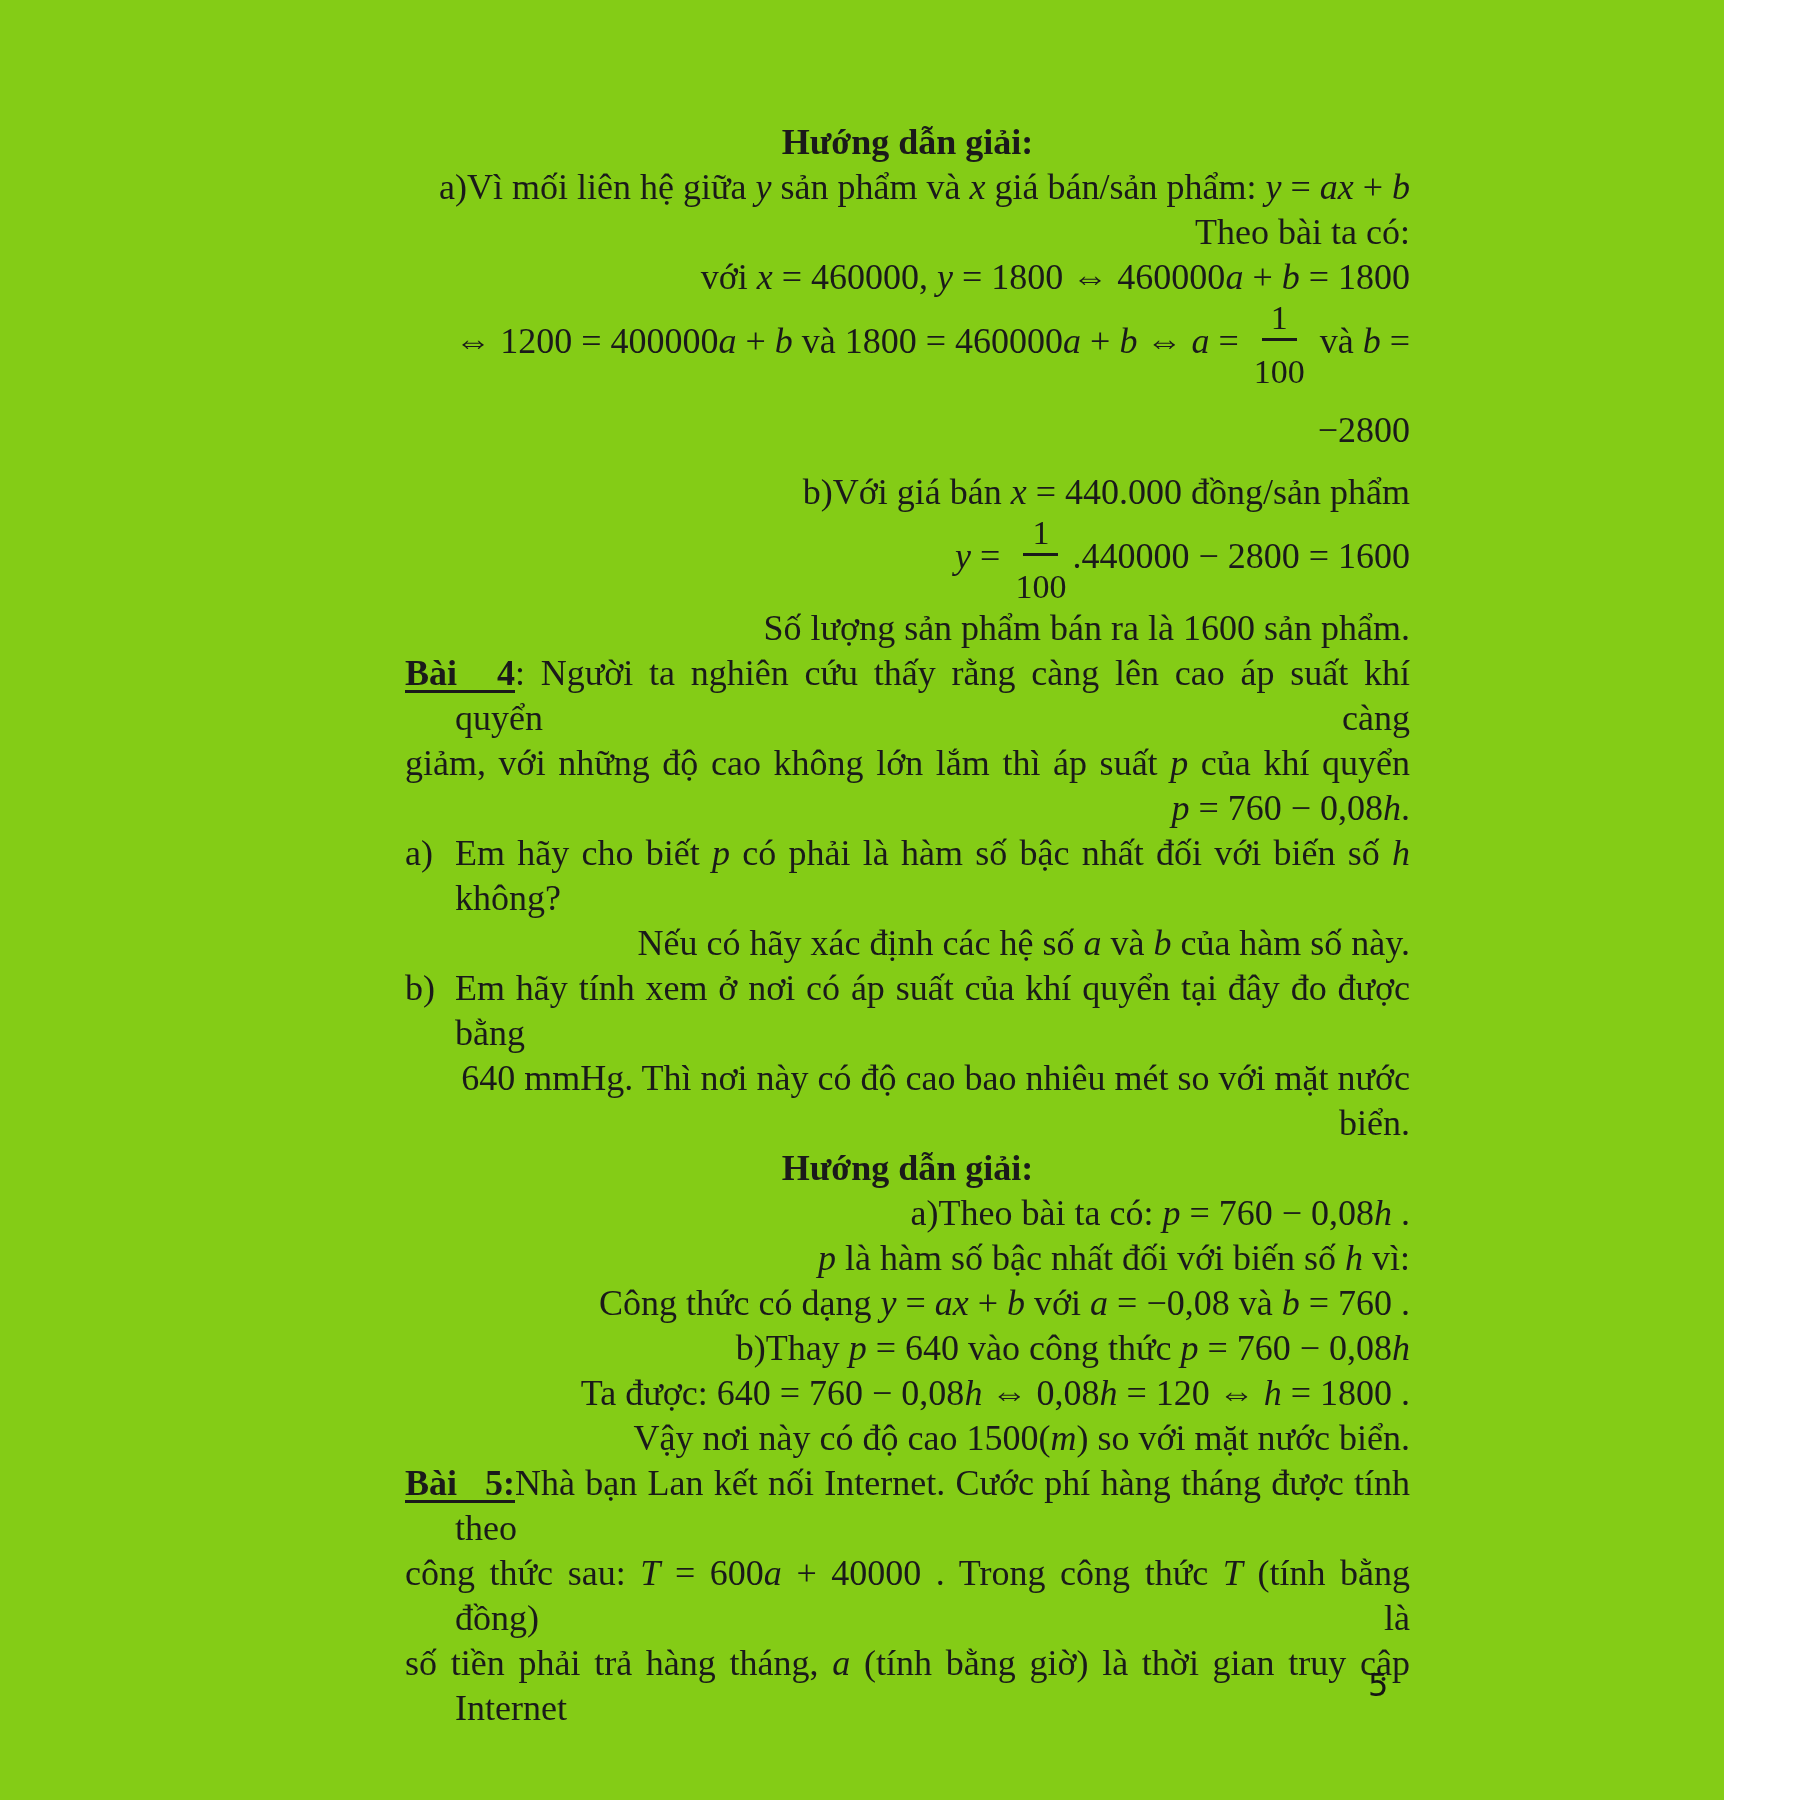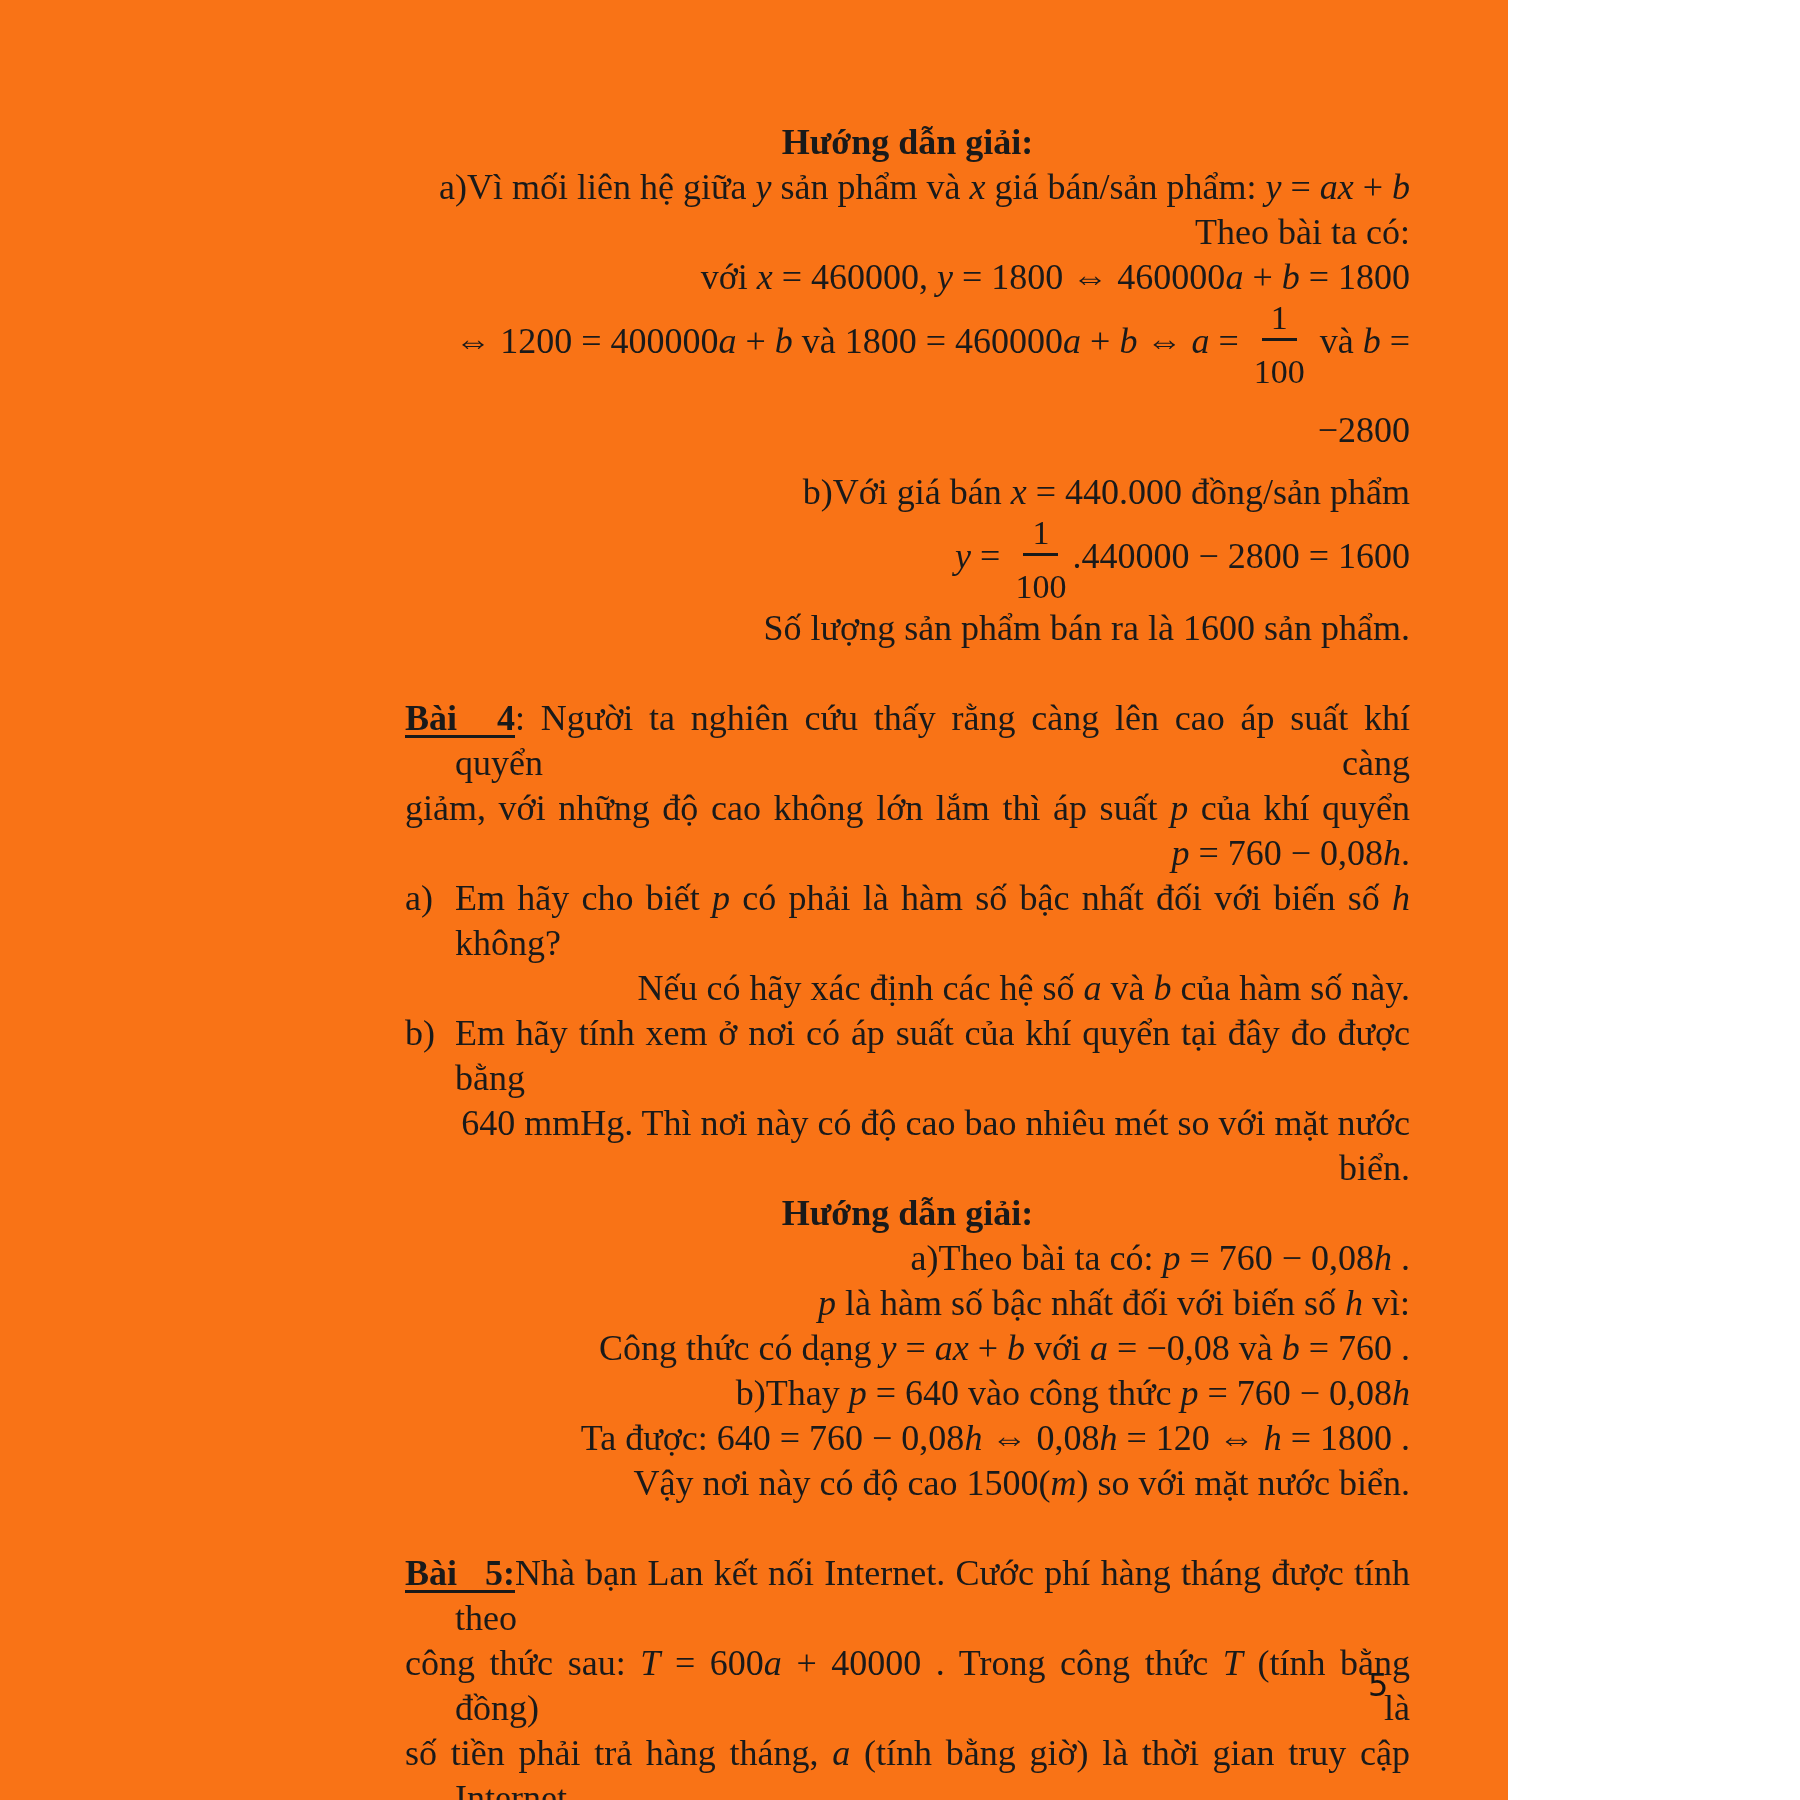--- a/index.html
+++ b/index.html
@@ -1,34 +1,34 @@
 <!DOCTYPE html>
 <html><head>
 <meta charset="utf-8">
 <style>
   html,body{margin:0;padding:0;}
   body{
     width:1800px;height:1800px;background:#ffffff;
     font-family:"Liberation Serif","DejaVu Serif",serif;
     color:#1a1a1a;
   }
-  .doc{position:relative;width:1508px;height:1800px;background:#f97316;overflow:hidden;}
+  .doc{position:relative;width:1724px;height:1800px;background:#84cc16;overflow:hidden;}
   .content{
     position:absolute;left:405px;top:120px;width:1005px;
     font-size:36px;line-height:45px;
   }
   .line{white-space:normal;}
   .line.al-center{text-align:center;}
   .line.al-left{text-align:right;}
   .line.al-justify{text-align:justify;text-align-last:justify;}
   .line.title{font-weight:700;}
   .line.hang{padding-left:50px;text-indent:-50px;}
   .line.hang .label{display:inline-block;width:50px;text-indent:0;}
   .line.hang .label.wide{width:110px;}
-  .label.bold{font-weight:700;margin-top:45px;}
+  .label.bold{font-weight:700;}
   .label.underline{text-decoration:underline;text-decoration-thickness:3px;text-underline-offset:5px;}
   .line.pad25{padding-left:25px;}
   .line.pad50{padding-left:50px;}
   .line.tall{line-height:80px;}
   .it{font-style:italic;}
   .frac{
     display:inline-flex;flex-direction:column;align-items:center;
     vertical-align:middle;margin:0 6px;line-height:1.08;font-size:34px;
   }
   .frac .num{border-bottom:3px solid #1a1a1a;padding:0 9px 1px;}

